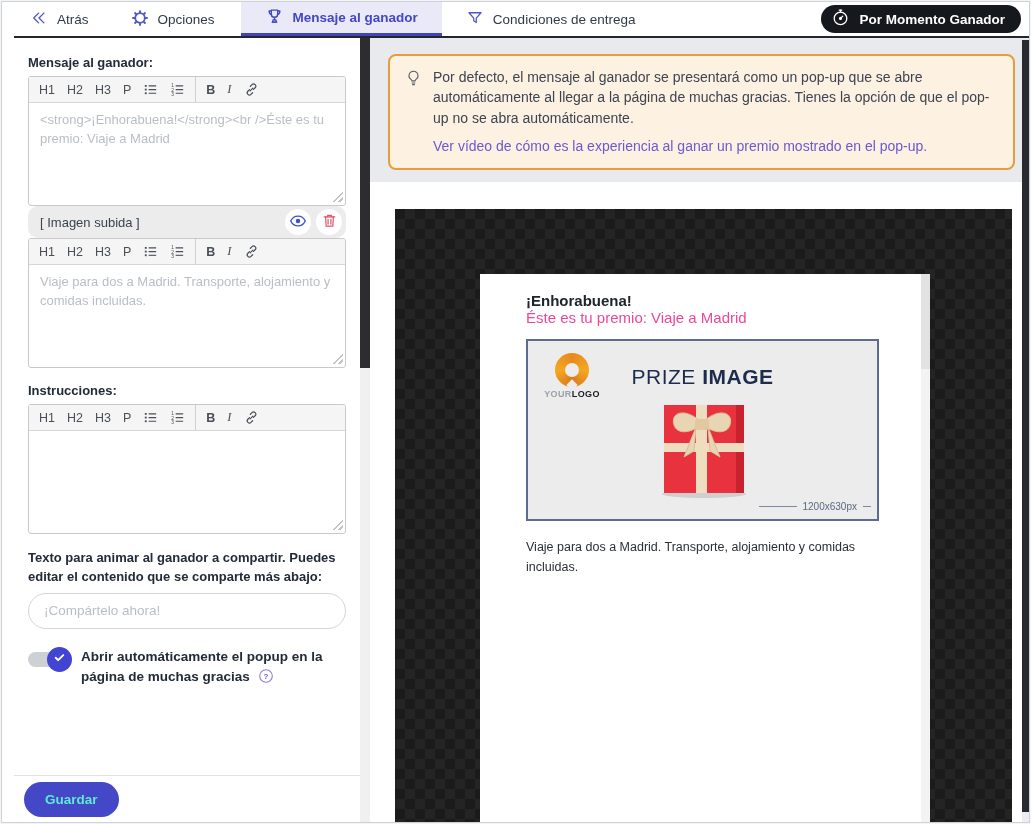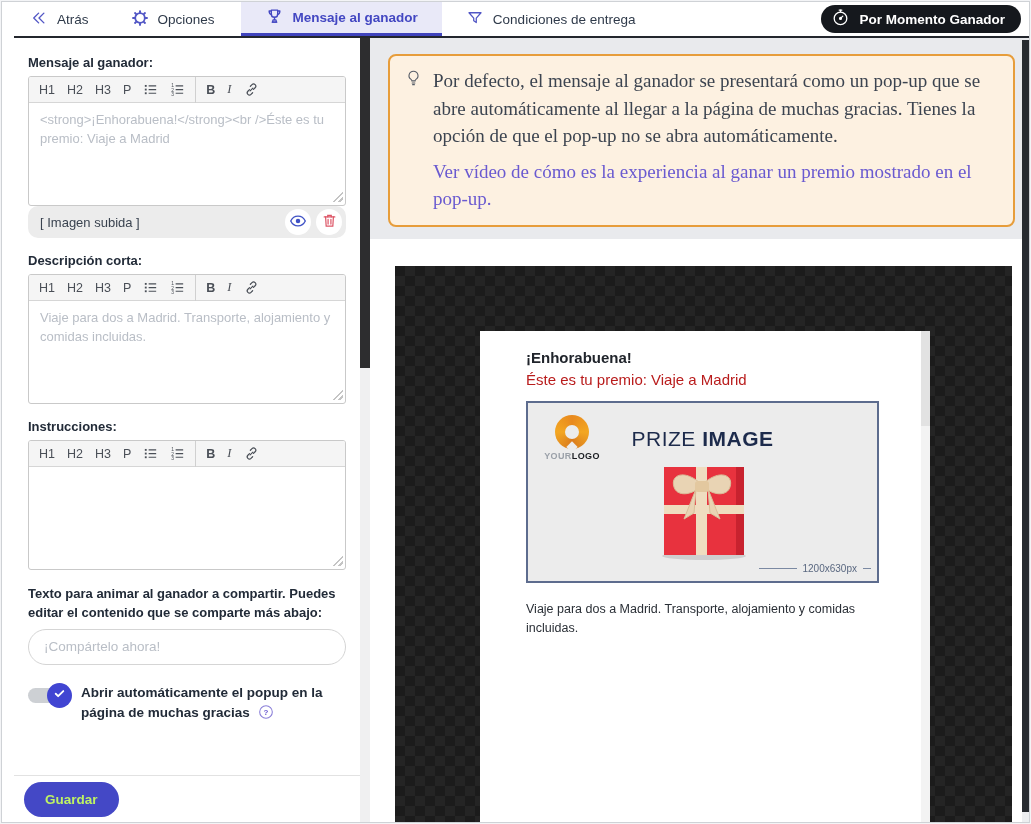--- a/index.html
+++ b/index.html
@@ -49,41 +49,41 @@
   .share-input::placeholder { color:#b9bec6; }
 
   .toggle-row { margin-top:18px; display:flex; gap:13px; }
   .toggle { position:relative; width:40px; min-width:40px; height:15px; margin-top:5px; cursor:pointer; }
   .toggle-track { width:40px; height:15px; border-radius:8px; background:#cdd0d4; }
   .toggle-knob { position:absolute; right:-4px; top:-5px; width:25px; height:25px; border-radius:50%; background:#4145d2; display:flex; align-items:center; justify-content:center; }
   .toggle-label { font-size:13.5px; font-weight:700; color:#222b38; line-height:1.5; }
   .qmark { display:inline-block; vertical-align:-3px; margin-left:4px; }
 
   .left-footer { position:absolute; left:0; right:0; bottom:0; height:47px; background:#fff; border-top:1px solid #e2e2e2; display:flex; align-items:center; padding-left:10px; }
-  .save-btn { background:#4448c6; color:#bef264; border:none; border-radius:19px; padding:10px 21px; font-family:inherit; font-size:13.5px; font-weight:700; cursor:pointer;text-align:right; }
+  .save-btn { background:#4448c6; color:#5eead4; border:none; border-radius:19px; padding:10px 21px; font-family:inherit; font-size:13.5px; font-weight:700; cursor:pointer;text-align:right; }
 
   
   .alert-strip { background:#e9eaed; padding:16px 14px 12px 18px; }
   .alert { background:#fdf1e1; border:2px solid #e79d3b; border-radius:8px; padding:11px 16px 12px 14px; display:flex; gap:10px; }
-  .alert-body { font-size:19px; color:#3c4450; line-height:1.45;font-family:Liberation Serif, serif; }
+  .alert-body { font-size:14px; color:#3c4450; line-height:1.45; }
   .alert-link { display:block; margin-top:8px; color:#6a5ad0; cursor:pointer; text-decoration:none; }
 
   
   .preview-outer { flex:1; background:#fff; padding:27px 17px 12px 25px; }
   .preview-dark { height:625px; position:relative;
     background-color:#1b1b1b;
     background-image:linear-gradient(45deg,#242424 25%,transparent 25%,transparent 75%,#242424 75%),
                      linear-gradient(45deg,#242424 25%,transparent 25%,transparent 75%,#242424 75%);
     background-size:20px 20px; background-position:0 0,10px 10px; }
   .popup-card { position:absolute; left:85px; top:65px; width:450px; height:549px; background:#fff; }
   .card-scrollbar { position:absolute; top:0; right:0; width:9px; height:100%; background:#f3f3f3; }
   .card-scrollbar .thumb { width:100%; height:95px; background:#e2e2e2; }
   .card-pad { padding:16px 46px 0 46px; }
   .card-title { font-size:15px; font-weight:700; color:#20242b; margin-top:2px; }
-  .card-sub { font-size:15px; color:#b91c1c; margin-top:5px; }
+  .card-sub { font-size:15px; color:#ec4899; }
 
   .prize-box { margin-top:13px; width:353px; height:182px; background:#ececec; border:2px solid #5d6c8e; position:relative; }
   .logo { position:absolute; top:12px; left:13px; width:62px; text-align:center; }
   .donut { width:34px; height:34px; margin:0 auto; border-radius:50%; background:conic-gradient(#e8891f,#f3a722,#d97a1e,#f3a722,#e8891f); position:relative; }
   .donut::before { content:""; position:absolute; left:10px; top:10px; width:14px; height:14px; border-radius:50%; background:#ececec; }
   .donut::after { content:""; position:absolute; left:13px; bottom:-2px; width:8px; height:8px; background:#ececec; transform:rotate(45deg); }
   .logo-text { font-size:9px; letter-spacing:.4px; margin-top:2px; }
   .logo-your { color:#9aa0a8;font-weight:bold; }
   .logo-logo { color:#1a1d22; font-weight:700; }
   .prize-title { position:absolute; top:24px; left:0; width:100%; text-align:center; font-size:21px; color:#1d2b4c; letter-spacing:.5px; }
@@ -241,21 +241,20 @@
               <svg width="17" height="17" viewBox="0 0 24 24" fill="none" stroke="#dd5566" stroke-width="1.7" stroke-linecap="round">
                   <path d="M4.5 7h15"></path>
                   <path d="M9.5 7V4.8h5V7"></path>
                   <path d="M6.5 7l.8 13h9.4l.8-13"></path>
                   <path d="M10 10.5v6.5M14 10.5v6.5"></path>
                 </svg>
             </span>
           </button>
         </div>
 
-        <div class="field-label">Descripción corta:</div>
         <div class="editor">
           <div class="editor-toolbar">
             <button class="tb-btn">H1</button>
             <button class="tb-btn">H2</button>
             <button class="tb-btn">H3</button>
             <button class="tb-btn">P</button>
             <span class="tb-icon">
               <svg width="17" height="17" viewBox="0 0 24 24">
                   <g fill="#4a4f57">
                     <rect x="4" y="5.6" width="2.6" height="2.6"></rect>

